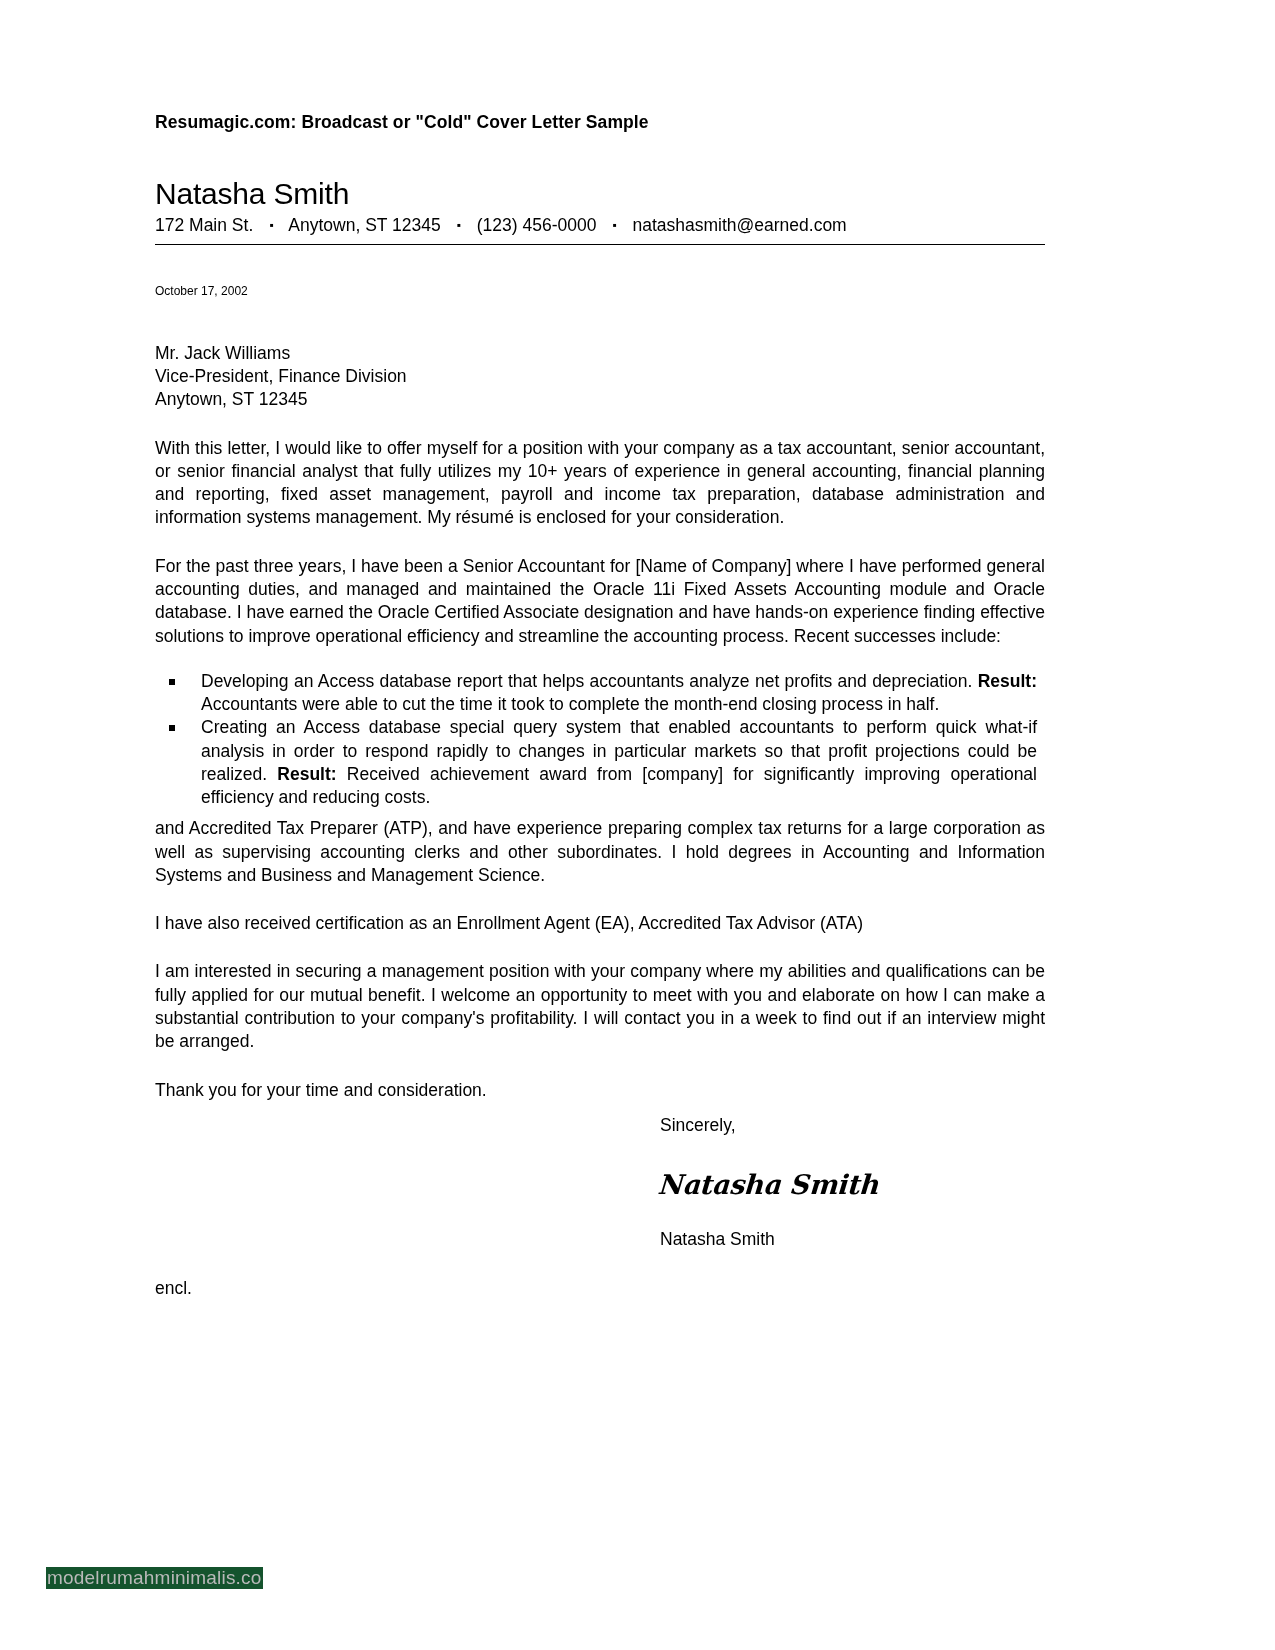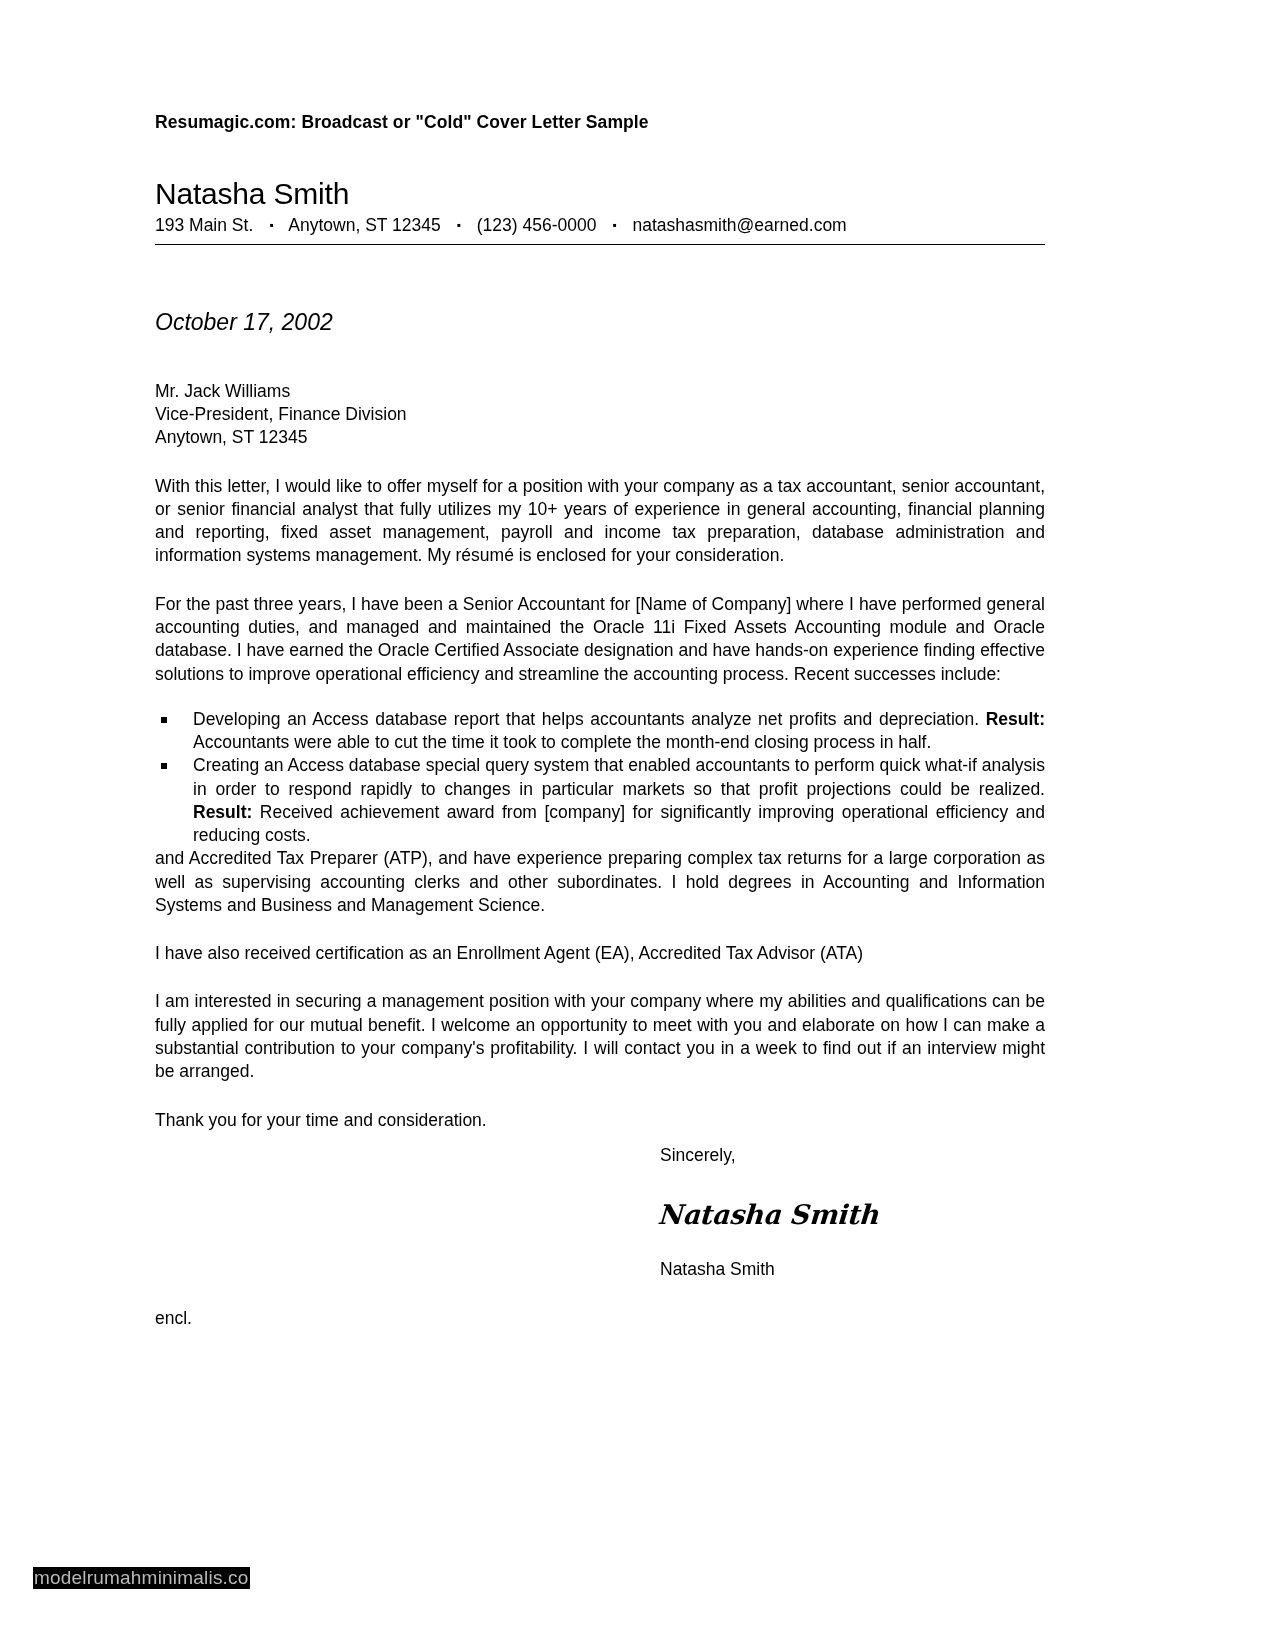--- a/index.html
+++ b/index.html
@@ -54,23 +54,22 @@
     padding: 0 11px;
   }
 
   .rule {
     border-bottom: 1.6px solid #000;
     margin-top: 7px;
     width: 890px;
   }
 
   .date-line {
-    font-size: 23px;
-    margin-top: 64px;
-    font-style: italic;
+    font-size: 12px;
+    margin-top: 39px;
   }
 
   .recipient {
     font-size: 17.5px;
     margin-top: 44px;
     line-height: 1.33;
   }
 
   .salutation {
     font-size: 17.5px;
@@ -83,21 +82,21 @@
     text-align: justify;
     margin: 0;
     margin-top: 25px;
   }
   p.body-par.no-justify {
     text-align: left;
   }
 
   ul.results {
     list-style: none;
-    margin: 0;
+    margin: 8px;
     margin-top: 22px;
     padding: 0;
   }
   ul.results li {
     position: relative;
     font-size: 17.5px;
     line-height: 1.33;
     text-align: justify;
     padding-left: 38px;
     margin-bottom: 0;
@@ -136,42 +135,42 @@
     margin-top: 29px;
   }
 
   .encl {
     font-size: 17.5px;
     margin-top: 28px;
   }
 
   .watermark {
     position: absolute;
-    left: 33px;
+    left: 46px;
     bottom: 61px;
     font-size: 19px;
     color: #b9b9b9;
-    background: #000000;
+    background: #14532d;
     letter-spacing: 0.2px;
     padding: 0 1px;
   }
 </style>
 </head>
 <body>
 
 <div class="page">
 
   <div class="content">
 
     <div class="doc-title">Resumagic.com:  Broadcast or "Cold" Cover Letter Sample</div>
 
     <div class="sender-name">Natasha Smith</div>
 
     <div class="sender-contact">
-      <span>193 Main St.</span>
+      <span>172 Main St.</span>
       <span class="sep">▪</span>
       <span>Anytown, ST 12345</span>
       <span class="sep">▪</span>
       <span>(123) 456-0000</span>
       <span class="sep">▪</span>
       <span>natashasmith@earned.com</span>
     </div>
 
     <div class="rule"></div>
 

